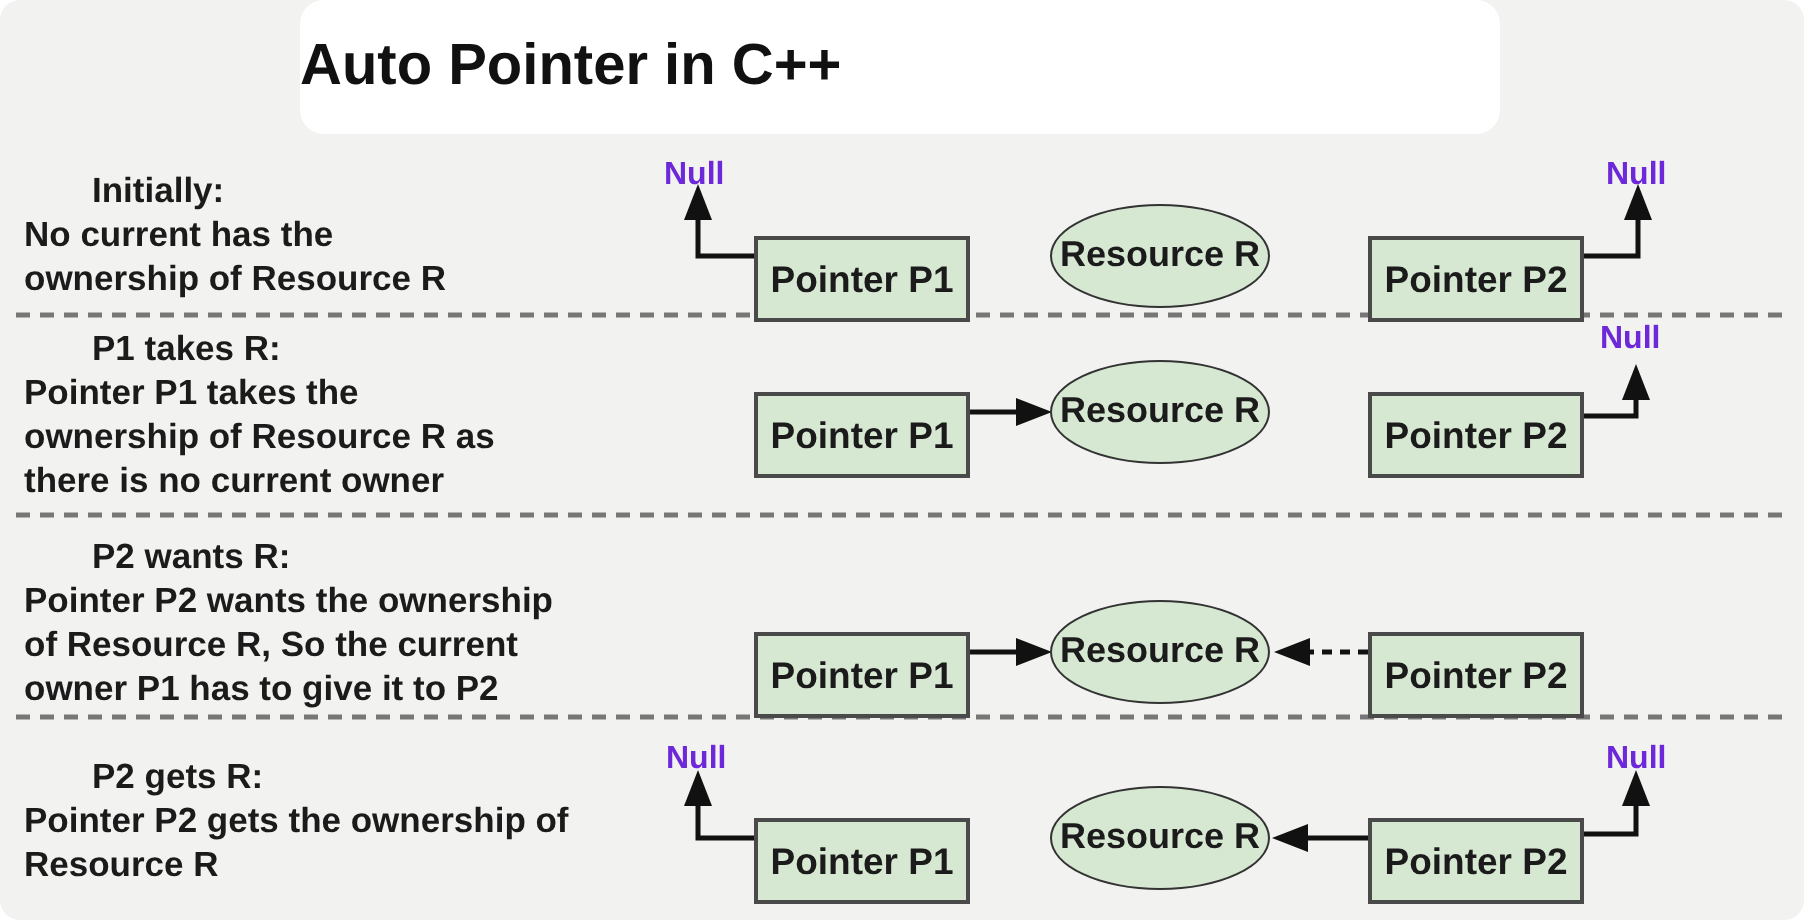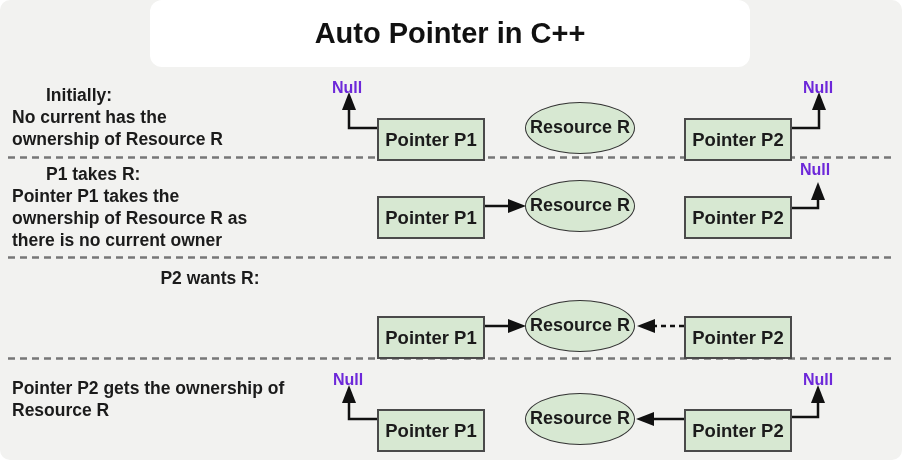--- a/index.html
+++ b/index.html
@@ -6,21 +6,21 @@
   body{font-family:"Liberation Sans",sans-serif;}
   .canvas{
     position:relative;width:902px;height:460px;background:#f2f2f0;
     border-radius:10px;overflow:hidden;
   }
   .title-card{
     position:absolute;left:150px;top:0;width:600px;height:67px;
     background:#ffffff;border-radius:12px;
   }
   .title-text{
-    display:block;text-align:center;line-height:67px;
+    display:block;line-height:67px;
     font-size:29px;font-weight:700;color:#111111;
   }
   .svg-layer{position:absolute;left:0;top:0;pointer-events:none;}
   .row-text{
     position:absolute;left:12px;width:362px;color:#1b1b1b;
     font-size:17.5px;line-height:22px;font-weight:700;
   }
   .row-heading{display:block;margin-left:34px;}
   .row-body{display:block;white-space:pre-line;}
   .node-box{
@@ -31,21 +31,21 @@
   }
   .node-ellipse{
     position:absolute;width:110px;height:52px;box-sizing:border-box;
     background:#d7e8d2;border:1.5px solid #333333;border-radius:50%;
     text-align:center;line-height:49px;
     font-size:18px;font-weight:700;color:#1b1b1b;
   }
   .null-label{
     position:absolute;font-size:16px;font-weight:700;color:#6d28d9;
   }
-  .r1{top:84px;} .r2{top:163px;} .r3{top:267px;text-align:center;} .r4{top:377px;}
+  .r1{top:84px;} .r2{top:163px;} .r3{top:267px;} .r4{top:377px;}
 </style>
 </head>
 <body>
 
 <div class="canvas">
 
   <div class="title-card">
     <span class="title-text">Auto Pointer in C++</span>
   </div>
 
@@ -84,22 +84,26 @@
 ownership of Resource R</span>
   </div>
   <div class="row-text r2">
     <span class="row-heading">P1 takes R:</span>
     <span class="row-body">Pointer P1 takes the
 ownership of Resource R as
 there is no current owner</span>
   </div>
   <div class="row-text r3">
     <span class="row-heading">P2 wants R:</span>
+    <span class="row-body">Pointer P2 wants the ownership
+of Resource R, So the current
+owner P1 has to give it to P2</span>
   </div>
   <div class="row-text r4">
+    <span class="row-heading">P2 gets R:</span>
     <span class="row-body">Pointer P2 gets the ownership of
 Resource R</span>
   </div>
 
   <div class="null-label" style="left:332px;top:79px;">Null</div>
   <div class="node-box" style="left:377px;top:106px;">Pointer P1</div>
   <div class="node-ellipse" style="left:525px;top:102px;">Resource R</div>
   <div class="node-box" style="left:684px;top:106px;">Pointer P2</div>
   <div class="null-label" style="left:803px;top:79px;">Null</div>
 

